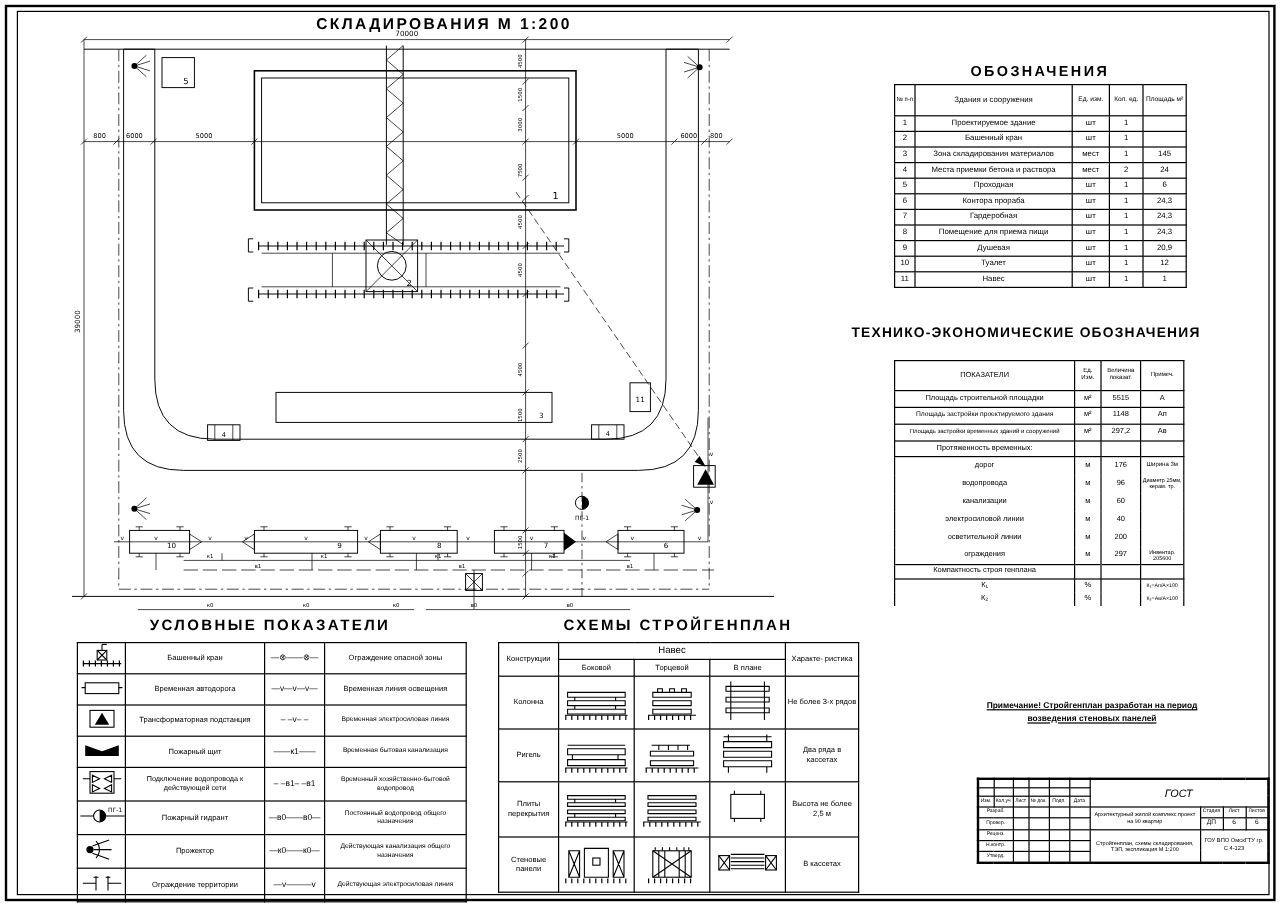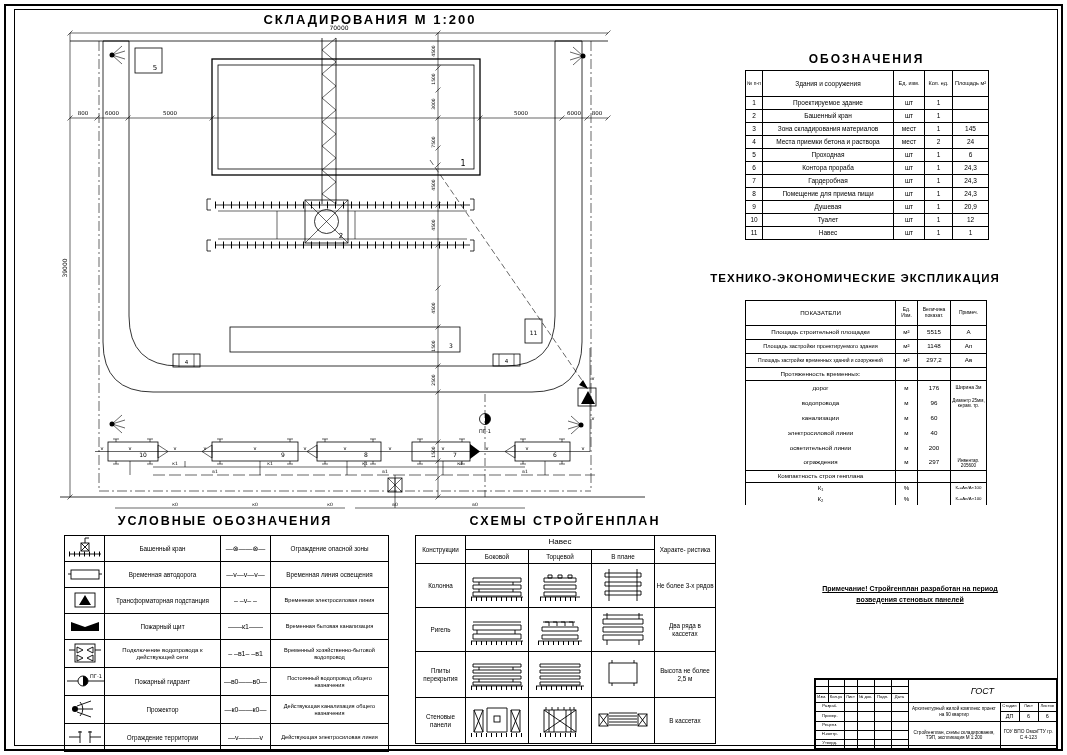--- a/index.html
+++ b/index.html
@@ -327,21 +327,21 @@
   <tr style="height:13px">
         <td>11</td>
         <td>Навес</td>
         <td>шт</td>
         <td>1</td>
         <td>1</td>
       </tr>
 </tbody>
   </table>
 
-<div class="abs ttl" style="left:700px;top:272px;width:310px;font-size:11.5px;letter-spacing:1px">ТЕХНИКО-ЭКОНОМИЧЕСКИЕ ЭКСПЛИКАЦИЯ</div>
+<div class="abs ttl" style="left:700px;top:272px;width:310px;font-size:11.5px;letter-spacing:1px">ТЕХНИКО-ЭКОНОМИЧЕСКИЕ ОБОЗНАЧЕНИЯ</div>
 <table class="t abs" style="left:745px;top:300px;width:241px;font-size:6.2px">
   <colgroup>
       <col style="width:150px">
       <col style="width:22px">
       <col style="width:33px">
       <col style="width:36px">
     </colgroup>
   <tbody>
       <tr style="height:25px">
     <th>ПОКАЗАТЕЛИ</th>
@@ -423,21 +423,21 @@
       </tr>
   <tr class="grp" style="height:11px">
         <td>К₂</td>
         <td>%</td>
         <td></td>
         <td style="font-size:4.4px">К₂=Ав/А×100</td>
       </tr>
 </tbody>
   </table>
 
-<div class="abs ttl" style="left:75px;top:514px;width:300px;font-size:12.5px">УСЛОВНЫЕ ОБОЗНАЧЕНИЯ</div>
+<div class="abs ttl" style="left:75px;top:514px;width:300px;font-size:12.5px">УСЛОВНЫЕ ПОКАЗАТЕЛИ</div>
 <table class="t abs" style="left:64px;top:535px;width:324px;font-size:6.3px">
   <colgroup>
       <col style="width:40px">
       <col style="width:116px">
       <col style="width:50px">
       <col style="width:118px">
     </colgroup>
   <tbody>
       <tr style="height:26px">
     <td>
@@ -633,21 +633,21 @@
     <td>В кассетах</td>
   </tr>
 </tbody>
   </table>
 
 <div class="abs note" style="left:788px;top:584px;width:244px">
   <div>Примечание! Стройгенплан разработан на период</div>
   <div>возведения стеновых панелей</div>
 </div>
 
-<table class="t tb abs" style="left:814px;top:678px;width:244px;border:2px solid #000">
+<table class="t tb abs" style="left:814px;top:648px;width:244px;border:2px solid #000">
   <colgroup>
       <col style="width:13px">
       <col style="width:16px">
       <col style="width:13px">
       <col style="width:17px">
       <col style="width:17px">
       <col style="width:17px">
       <col style="width:92px">
       <col style="width:19px">
       <col style="width:19px">

